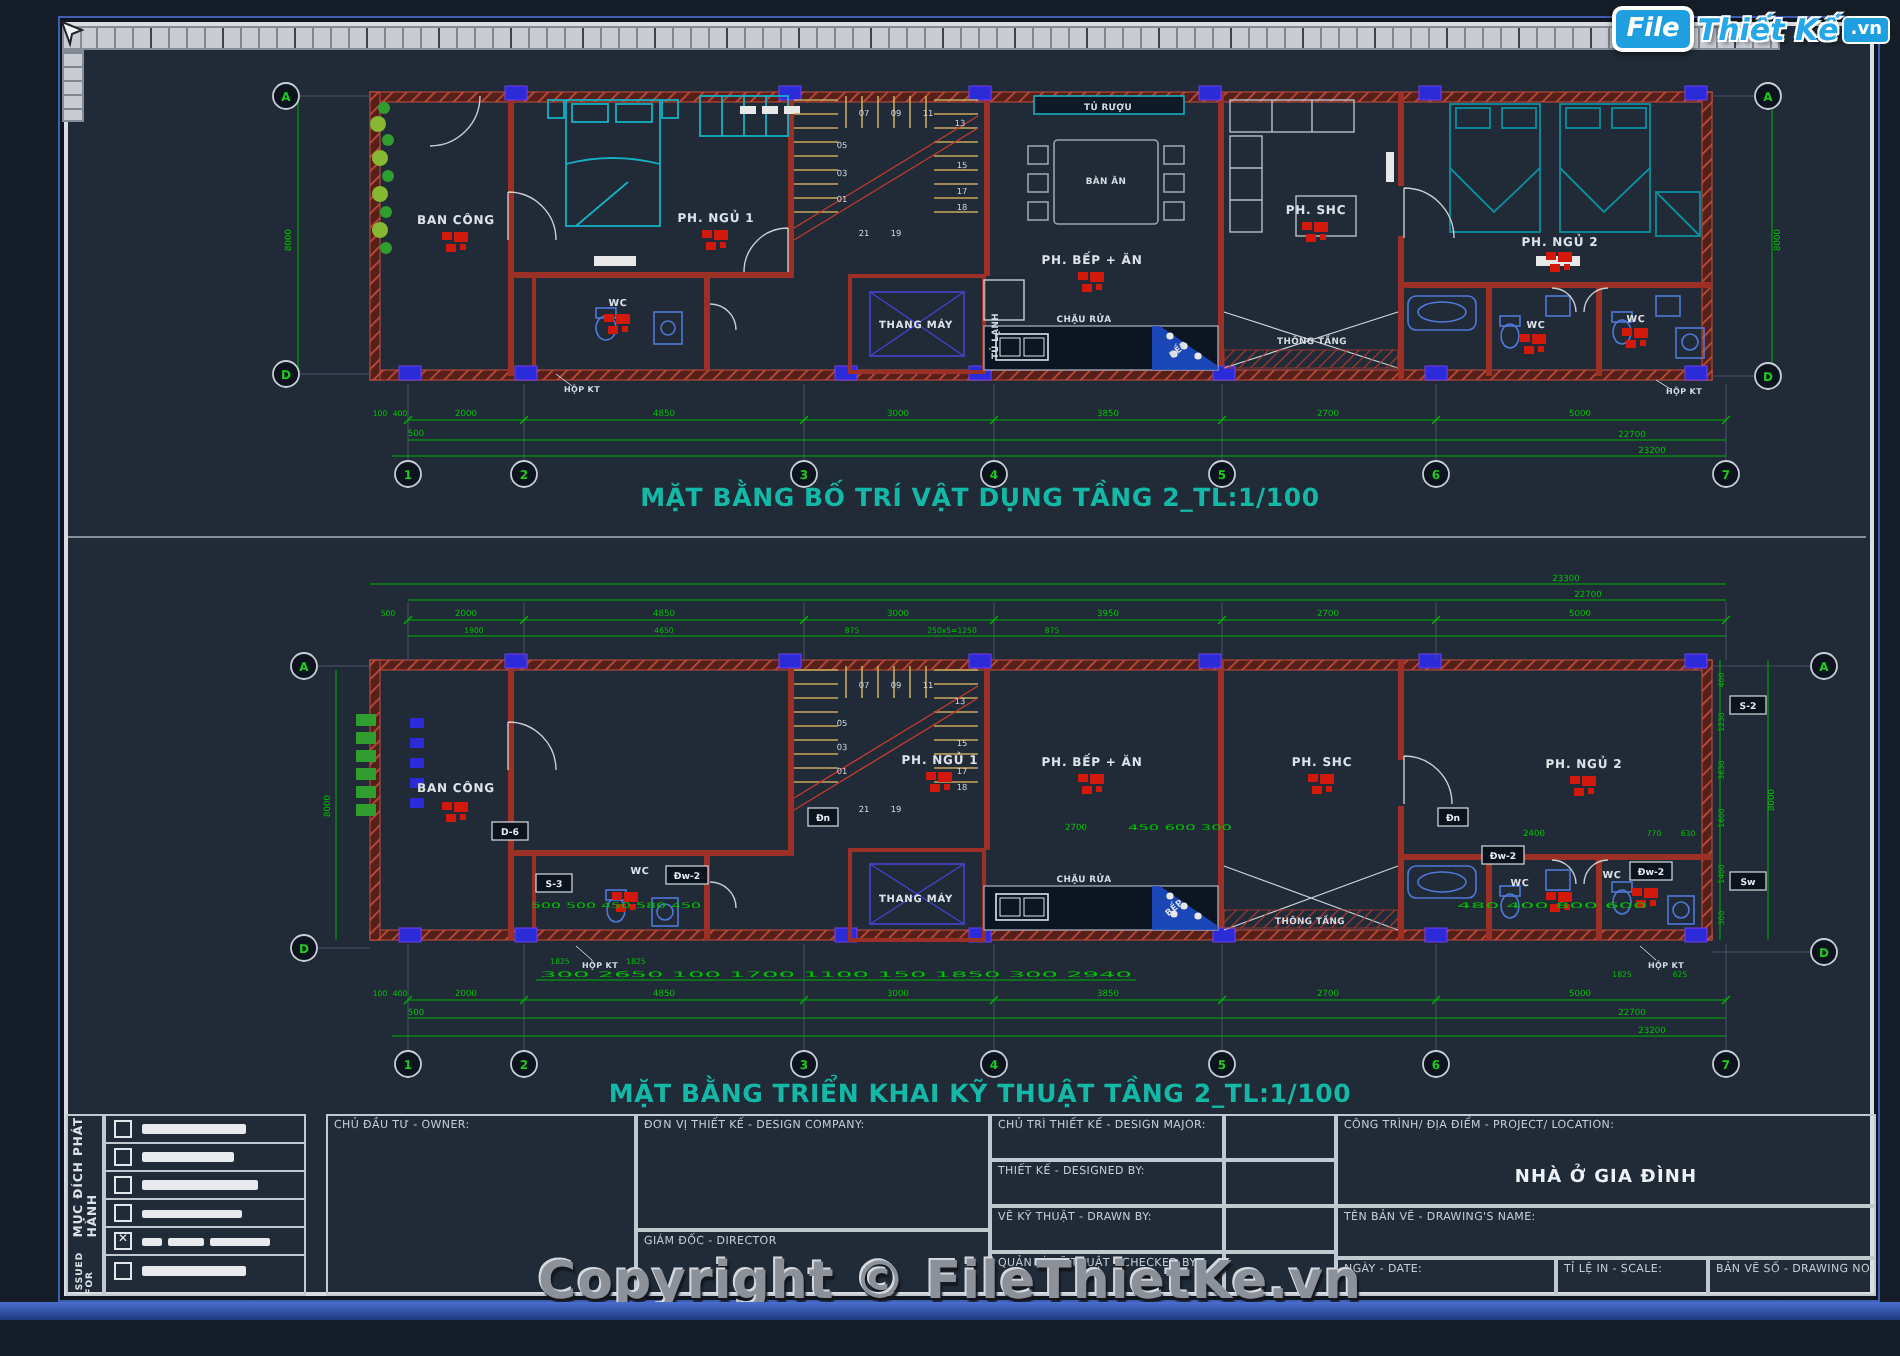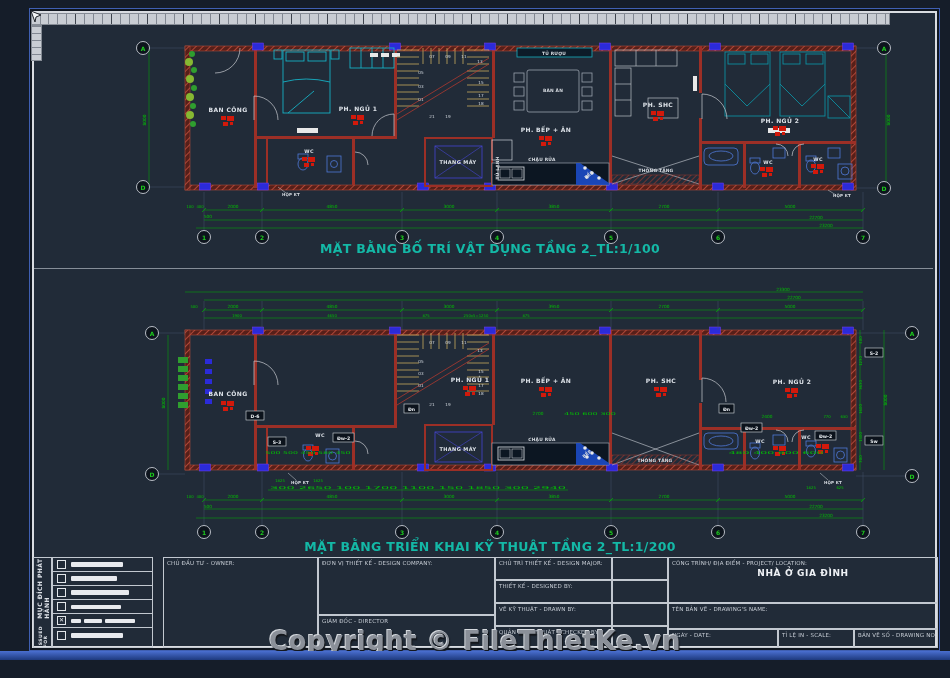--- a/index.html
+++ b/index.html
@@ -25,21 +25,21 @@
   .dmt{fill:#00c300;font-size:3.8px;text-anchor:middle}
   .gnum{fill:#1ecb1e;font-size:6px;font-weight:bold;text-anchor:middle}
   .snum{fill:#ced4db;font-size:4.2px;text-anchor:middle}
   .tag{fill:#e6eaee;font-size:4.6px;font-weight:600;text-anchor:middle}
   .tagbox{fill:#0c131c;stroke:#d8dce2;stroke-width:.6}
   .gridc{fill:#0d141d;stroke:#c9ced6;stroke-width:.9}
   
   .tb{left:33px;top:557px;width:905px;height:91px;color:#ccd2d9}
   .cell{position:absolute;border:1px solid #c2c8d0;box-sizing:border-box}
   .fl{display:block;font-size:5.5px;letter-spacing:.2px;padding:2px 3px;color:#c6ccd4;white-space:nowrap;overflow:hidden}
-  .pname{font-size:9px;font-weight:bold;text-align:center;color:#eef1f5;margin-top:0;letter-spacing:.6px}
+  .pname{font-size:9px;font-weight:bold;text-align:center;color:#eef1f5;margin-top:16px;letter-spacing:.6px}
   .iss-label{position:absolute;left:0;top:0;width:19px;height:91px;border:1px solid #c2c8d0;box-sizing:border-box;
     display:flex;flex-direction:column;align-items:center;justify-content:center;gap:3px}
   .vtext{writing-mode:vertical-rl;transform:rotate(180deg);font-weight:bold;font-size:6px;color:#dfe3e9;letter-spacing:.5px}
   .vtext.sub{font-size:4.5px;font-weight:600}
   .checks{position:absolute;left:19px;top:0;width:101px;height:91px;border:1px solid #c2c8d0;box-sizing:border-box}
   .chk-row{height:14.1px;border-bottom:1px solid #c2c8d0;display:flex;align-items:center;padding-left:4px;box-sizing:border-box}
   .chk-row:last-child{border-bottom:none}
   .box{width:7px;height:7px;border:1px solid #e2e6ea;margin-right:5px;flex:0 0 auto;
        font-size:6px;line-height:6px;text-align:center;color:#eceff3}
   .bar{height:4.5px;background:#e8eaee;border-radius:1px}
@@ -587,21 +587,21 @@
         <text class="gnum" x="24" y="52.5">A</text>
       <circle class="gridc" cx="24" cy="191" r="6.5"></circle>
         <text class="gnum" x="24" y="193.5">D</text>
       <circle class="gridc" cx="784" cy="50" r="6.5"></circle>
         <text class="gnum" x="784" y="52.5">A</text>
       <circle class="gridc" cx="784" cy="193" r="6.5"></circle>
         <text class="gnum" x="784" y="195.5">D</text>
     </g>
   </svg>
 
-  <div class="abs plan-title" style="top:539px">MẶT BẰNG  TRIỂN KHAI KỸ THUẬT TẦNG 2_TL:1/200</div>
+  <div class="abs plan-title" style="top:539px">MẶT BẰNG  TRIỂN KHAI KỸ THUẬT TẦNG 2_TL:1/100</div>
 
   <div class="abs tb">
     <div class="iss-label">
       <span class="vtext">MỤC ĐÍCH PHÁT HÀNH</span>
       <span class="vtext sub">ISSUED FOR</span>
     </div>
     <div class="checks">
       <div class="chk-row">
           <span class="box"></span>
           <span class="bar" style="width:52px"></span>
@@ -667,15 +667,20 @@
     <div class="cell" style="left:745px;top:72px;width:76px;height:19px">
       <span class="fl">TỈ LỆ IN - SCALE:</span>
       </div>
     <div class="cell" style="left:821px;top:72px;width:84px;height:19px">
       <span class="fl">BẢN VẼ SỐ - DRAWING NO:</span>
       </div>
   </div>
 
   <div class="abs watermark">Copyright © FileThietKe.vn</div>
 
+  <div class="abs logo">
+    <span class="l1">File</span>
+    <span class="l2">Thiết Kế</span>
+    <span class="l3">.vn</span>
+  </div>
 
   <div class="abs band"></div>
 </div>
 
 </body></html>

